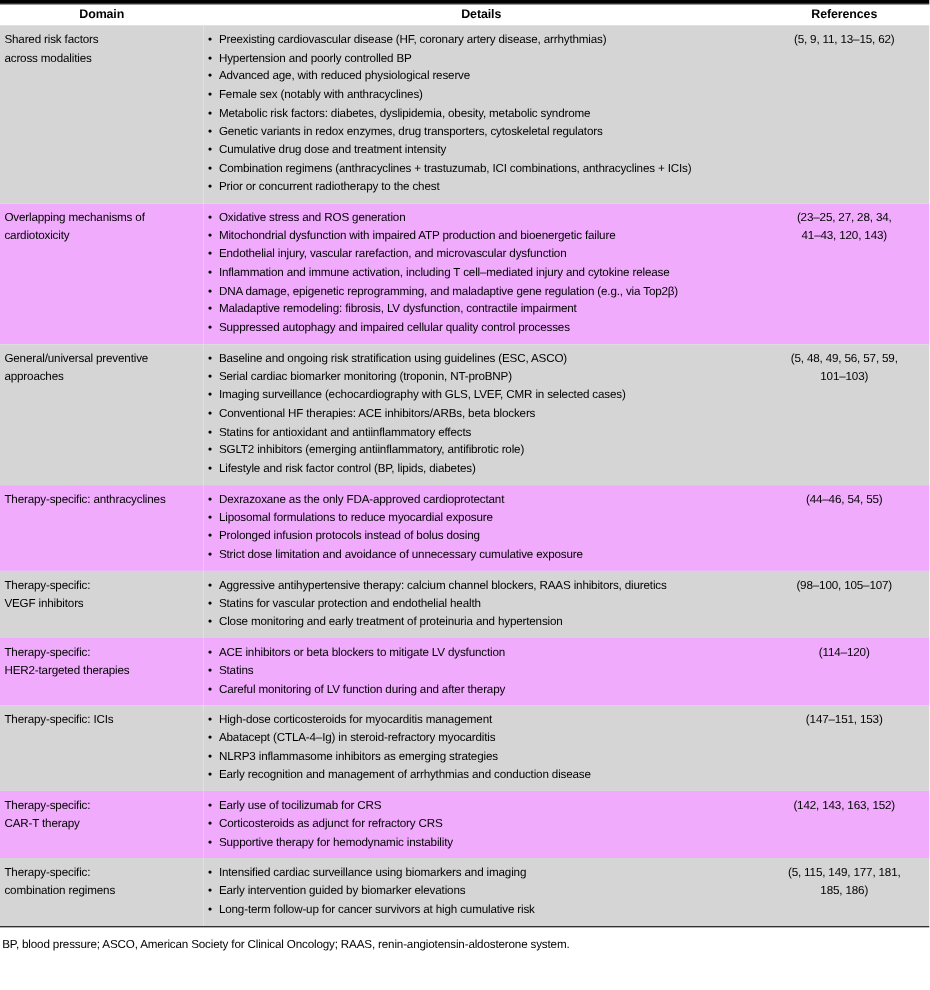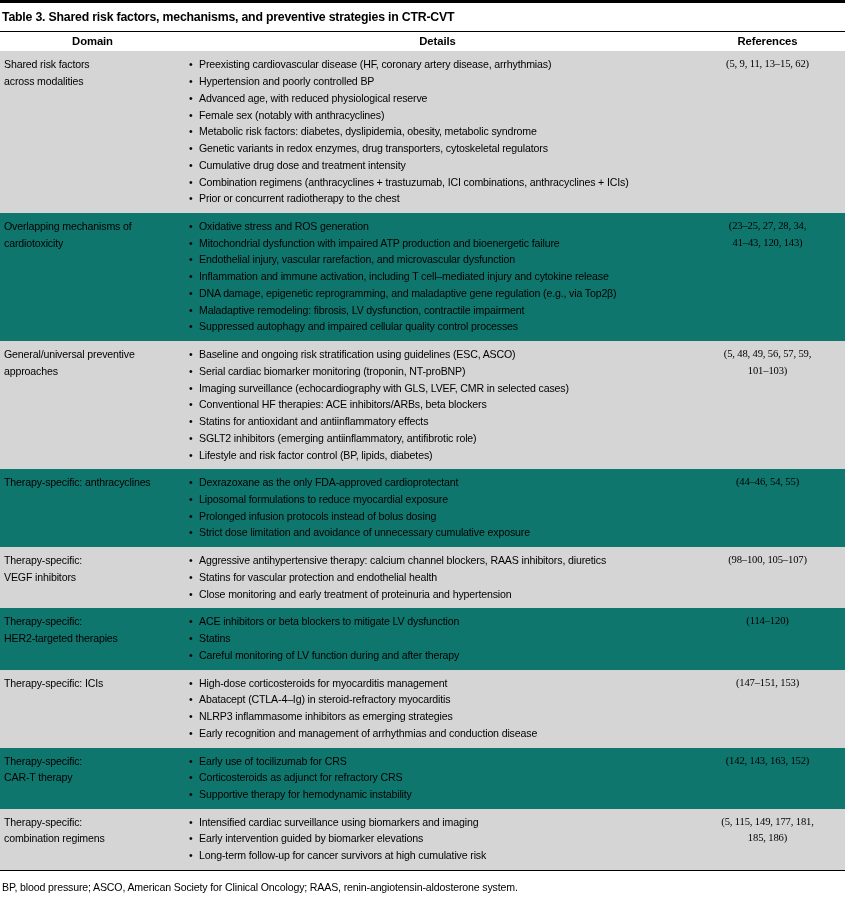--- a/index.html
+++ b/index.html
@@ -55,34 +55,33 @@
     font-size: 10.6px;
     vertical-align: top;
     padding: 5px 4px 6px 4px;
     line-height: 1.58;
     letter-spacing: -0.15px;
   }
   table.t3 tbody tr.shade td {
     background: #d5d5d5;
   }
   table.t3 tbody tr.plain td {
-    background: #0f766e;
+    background: #f0abfc;
   }
   td.domain {
     padding-left: 2px;
     padding-right: 6px;
   }
   td.details {
     padding-left: 6px;
   }
   td.refs {
     text-align: center;
     padding-left: 4px;
     padding-right: 6px;
-    font-family: Liberation Serif, serif;
   }
   .domain-line { white-space: pre-line; }
   ul.bullets {
     margin: 0;
     padding: 0;
     list-style: none;
   }
   ul.bullets li {
     position: relative;
     padding-left: 10px;
@@ -102,21 +101,20 @@
     line-height: 1.5;
   }
 </style>
 </head>
 <body>
 
 <div class="table-wrap">
 
   <div class="rule-top"></div>
 
-  <div class="caption">Table 3. Shared risk factors, mechanisms, and preventive strategies in CTR-CVT</div>
 
   <div class="hairline"></div>
 
   <table class="t3">
     <colgroup>
       <col class="c-domain">
       <col class="c-details">
       <col class="c-refs">
     </colgroup>
     <thead>

